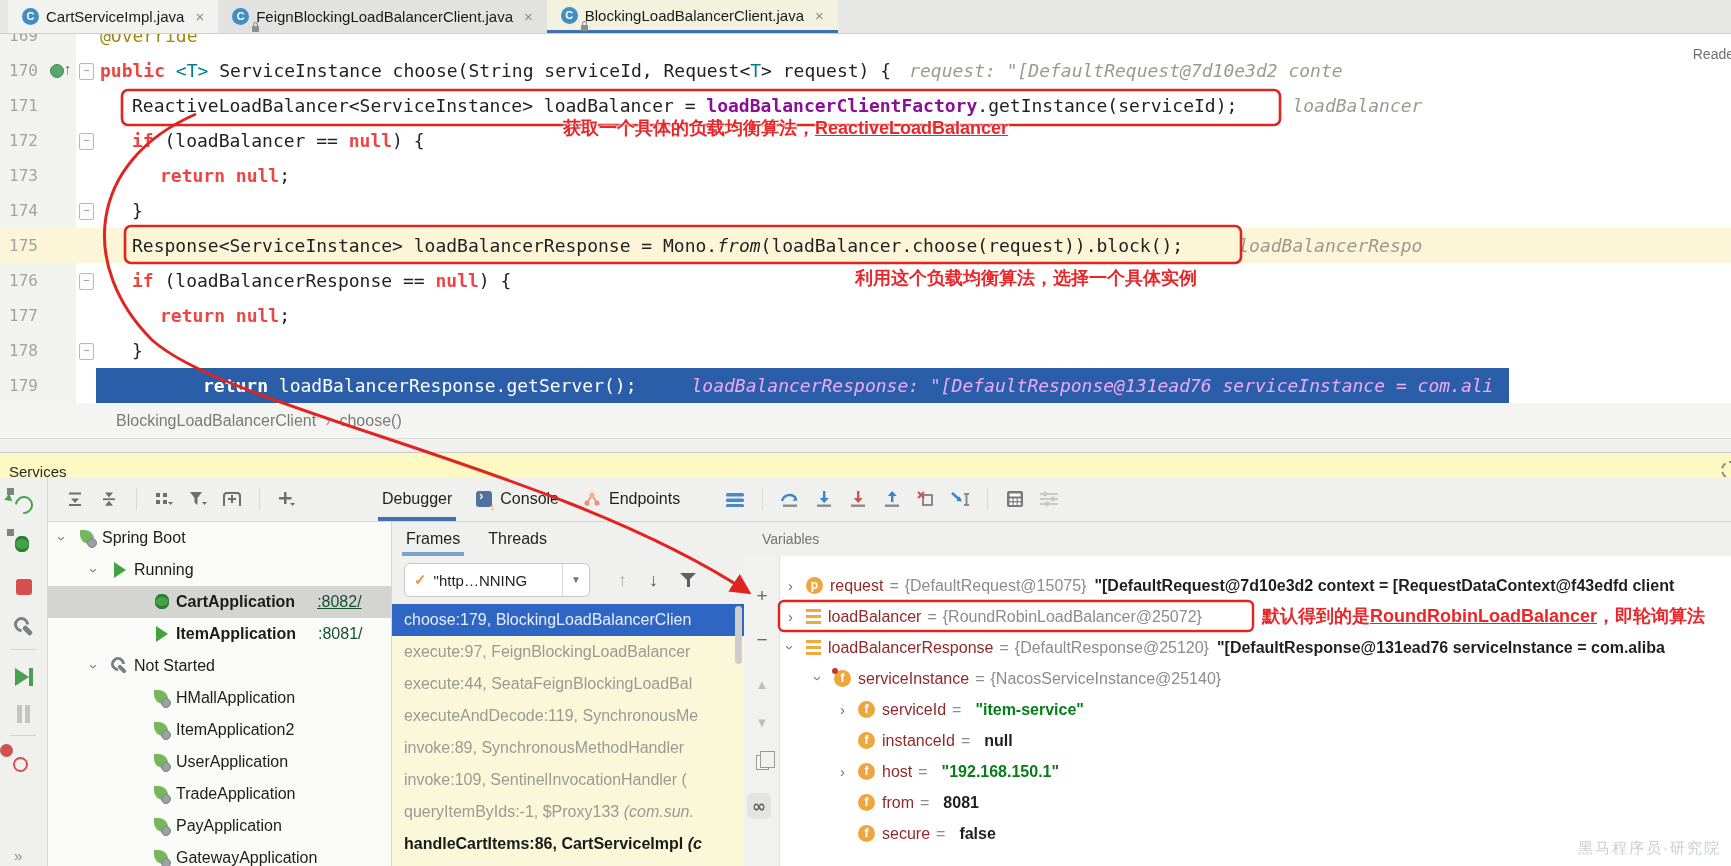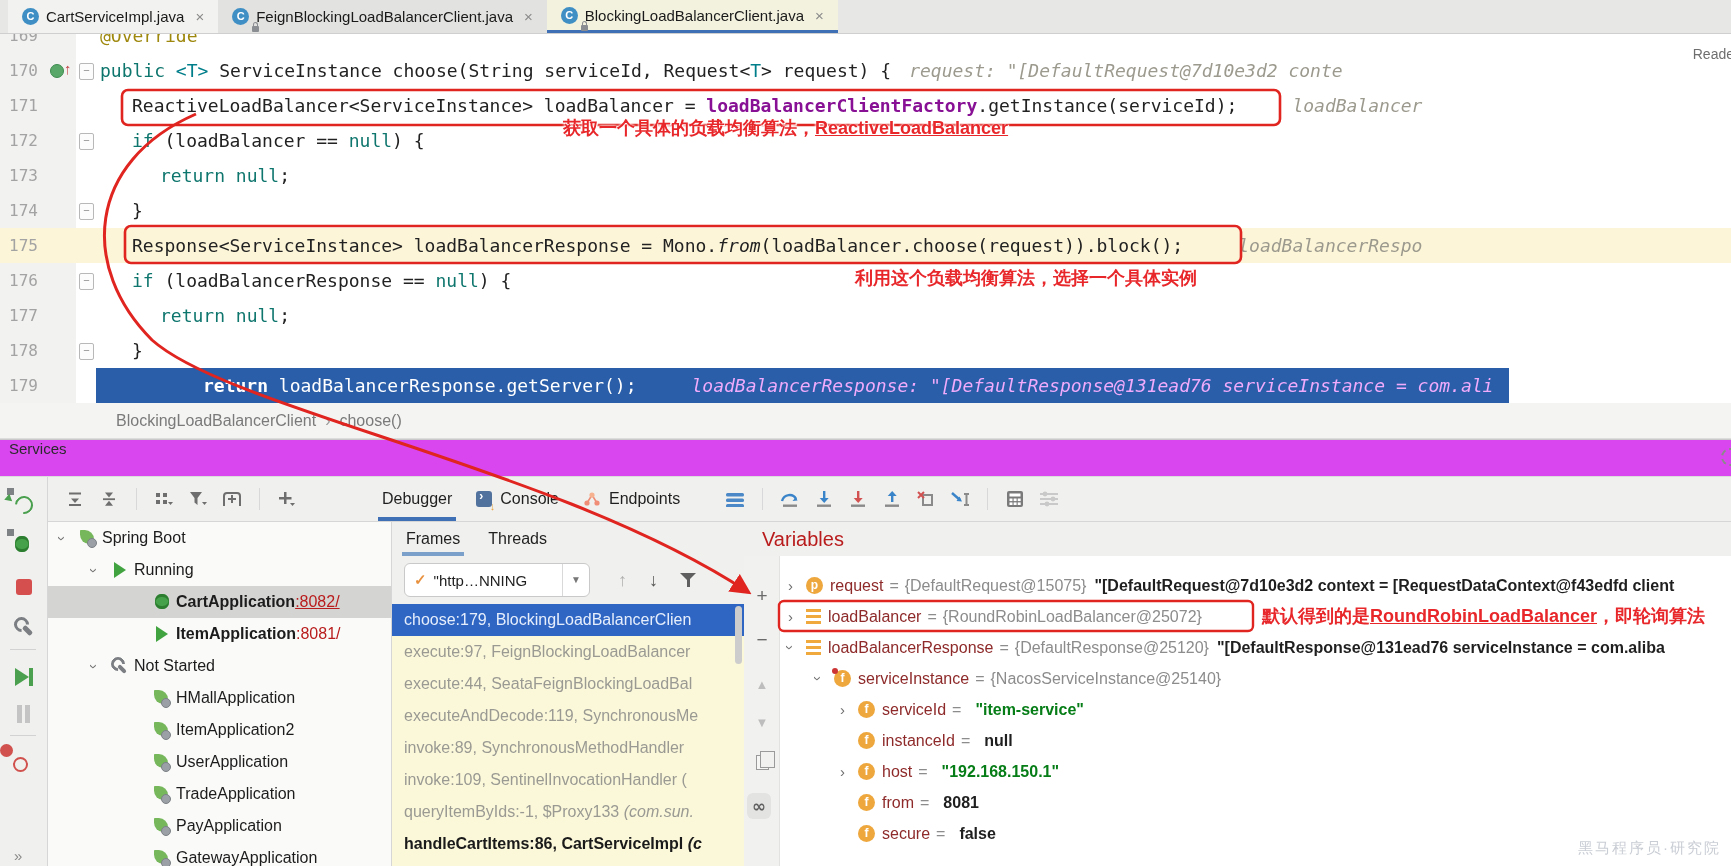--- a/index.html
+++ b/index.html
@@ -29,39 +29,39 @@
   .row.g-ovr .gicons::before{content:"";position:absolute;left:4px;top:11px;width:12px;height:12px;border-radius:50%;background:#59a869;border:1px solid #3d8b4e}
   .row.g-ovr .gicons::after{content:"↑";position:absolute;left:18px;top:7px;color:#c3484a;font:bold 15px "Liberation Sans",sans-serif}
   .code{font:18px "DejaVu Sans Mono",monospace;white-space:pre;color:#222;height:100%;line-height:35px;display:block}
   .row.i1 .code{padding-left:4px}
   .row.i2 .code{padding-left:36px}
   .row.i3 .code{padding-left:64px}
   .row.i4 .code{padding-left:107px}
   .row.cur{background:#fcf5d8}
   .row.cur .lnum,.row.cur .gicons{background:#fcf5d8}
   .row.exec .code{background:#2b5ea8;padding-right:16px}
-  .kw{color:#0f766e;font-weight:normal}
+  .kw{color:#ef4444;font-weight:bold}
   .ann{color:#9e880d}
   .gen{color:#007e8a}
   .pl{color:#222}
   .fld{color:#871094;font-weight:bold}
   .stm{color:#222;font-style:italic}
   .hint{color:#9c9a8e;font-style:italic}
   .kwx{color:#fff;font-weight:bold}
   .plx{color:#fff}
   .hintx{color:#f0abfc;font-style:italic}
   .mgs{margin-left:18px}
   .mgl{margin-left:55px}
   .reader{position:absolute;right:-3px;top:12px;color:#6e6e6e;font-size:14px;background:transparent}
 
   
   .breadcrumb{position:absolute;left:0;top:403px;width:1731px;height:36px;background:#f4f4f3;border-bottom:1px solid #dcdcdc;display:flex;align-items:center;font-size:16px;color:#7a7a7a}
   .breadcrumb .bc1{margin-left:116px}
   .bcsep{margin:0 9px;color:#9a9a9a}
-  .svcbar{position:absolute;left:0;top:439px;width:1731px;height:38px;background:#d946ef;border-top:1px solid #c9c9c9;border-bottom:1px solid #dcdcdc;display:flex;align-items:flex-start}
+  .svcbar{position:absolute;left:0;top:452px;width:1731px;height:38px;background:#fef9c3;border-top:1px solid #c9c9c9;border-bottom:1px solid #dcdcdc;display:flex;align-items:center}
   .svcbar .svctitle{margin-left:9px;font-size:15px;color:#2b2b2b}
   .gearpart{position:absolute;right:-8px;top:8px;width:18px;height:18px;border:2px dashed #8a8a8a;border-radius:50%}
 
   
   .strip{position:absolute;left:0;top:477px;width:48px;height:389px;border-right:1px solid #d6d6d6;background:#f0f0ee}
   .sico{position:absolute;left:13px;width:22px;height:22px}
   .ssep{position:absolute;left:10px;width:26px;border-top:1px solid #d2d2d2}
   .btool{position:absolute;left:48px;top:477px;width:1683px;height:45px;background:#f0f0ee;border-bottom:1px solid #d6d6d6;display:flex;align-items:center}
   .vsep{width:1px;height:22px;background:#d8d8d8;margin:0 10px}
   .tbico{width:30px;height:26px;display:flex;align-items:center;justify-content:center;position:relative;margin:0 2px}
@@ -83,21 +83,21 @@
   .trow.lvl2{padding-left:82px}
   .tchev{width:22px;flex:0 0 auto;color:#6f6f6f;font-size:15px}
   .tchev.show::before{content:"›";display:inline-block;transform:rotate(90deg);margin-left:4px}
   .ticon{width:24px;height:18px;flex:0 0 auto;position:relative}
   .ticon.spring::before{content:"";position:absolute;left:2px;top:1px;width:14px;height:14px;background:#77b75c;border-radius:1px 75% 40% 75%}
   .ticon.spring::after{content:"";position:absolute;left:9px;top:9px;width:8px;height:8px;background:#9aa0a6;border-radius:50%;border:1px solid #7c8186}
   .ticon.play::before{content:"";position:absolute;left:4px;top:1px;border-left:12px solid #41a33f;border-top:8px solid transparent;border-bottom:8px solid transparent}
   .ticon.bug::before{content:"";position:absolute;left:3px;top:1px;width:14px;height:15px;background:#46a24a;border-radius:45%;box-shadow:inset 0 -3px 0 #2c7d30,inset 0 3px 0 #2c7d30}
   .ticon.wrench::before{content:"";position:absolute;left:1px;top:0;width:8px;height:8px;border:3px solid #7b7e82;border-radius:50%;border-right-color:transparent;transform:rotate(45deg)}
   .ticon.wrench::after{content:"";position:absolute;left:10px;top:7px;width:4px;height:10px;background:#7b7e82;border-radius:2px;transform:rotate(-45deg)}
-  .tport{color:#b91c1c;margin-left:0}
+  .tport{color:#14532d;margin-left:22px}
   .tport.underline{text-decoration:underline}
 
   
   .frames{position:absolute;left:392px;top:522px;width:352px;height:344px;background:#f0f0ee;overflow:hidden}
   .ptabs{height:34px;display:flex;align-items:center;font-size:16px;color:#1f1f1f}
   .ptab{padding:0 14px;height:34px;line-height:34px;position:relative}
   .ptab.active::after{content:"";position:absolute;left:10px;right:10px;bottom:0;height:4px;background:#7ba0c9}
   .ddrow{height:48px;display:flex;align-items:center;position:relative}
   .thread-dd{margin-left:12px;width:186px;height:34px;background:#fff;border:1px solid #c9c9c9;border-radius:6px;display:flex;align-items:center;font-size:15px;color:#1f1f1f}
   .ddcheck{color:#e8913f;font-weight:bold;margin:0 7px 0 9px}
@@ -118,21 +118,21 @@
   
   .watchbar{position:absolute;left:744px;top:556px;width:36px;height:310px;background:#f1f1ef;border-right:1px solid #e2e2e0}
   .wico{position:absolute;left:6px;width:24px;height:24px;display:flex;align-items:center;justify-content:center;color:#6a6a6a;font-size:19px}
   .wico.dis{color:#bdbdbd}
   .ic-copy{position:relative;width:13px;height:15px;border:1.5px solid #9a9a9a;background:#f6f6f4}
   .ic-copy::before{content:"";position:absolute;left:3px;top:-5px;width:13px;height:15px;border:1.5px solid #9a9a9a;background:#f1f1ef}
   .ic-glasses{background:#e3e3e1;border-radius:6px;width:30px;height:26px;font:bold 17px/26px "DejaVu Sans",sans-serif;text-align:center;color:#5f5f5f}
 
   
   .vars{position:absolute;left:744px;top:522px;width:987px;height:344px;background:#fff;overflow:hidden}
-  .vtitle{height:34px;line-height:34px;padding-left:18px;font-size:20px;color:#b91c1c;background:#f0f0ee}
+  .vtitle{height:34px;line-height:34px;padding-left:18px;font-size:14px;color:#737373;background:#f0f0ee}
   .vrows{padding-top:14px}
   .vrow{height:31px;display:flex;align-items:center;font-size:16px;white-space:nowrap}
   .vrow.lvl0{padding-left:40px}
   .vrow.lvl1{padding-left:68px}
   .vrow.lvl2{padding-left:92px}
   .vchev{width:22px;flex:0 0 auto;color:#6f6f6f;font-size:15px}
   .vchev.cr::before{content:"›";margin-left:4px}
   .vchev.cd::before{content:"›";display:inline-block;transform:rotate(90deg);margin-left:4px}
   .vicon{width:17px;height:17px;flex:0 0 auto;margin-right:7px;position:relative;border-radius:50%;text-align:center}
   .vicon.p,.vicon.f,.vicon.fdot{background:#eda73d;color:#fff;font:bold 12px/17px "Liberation Sans",sans-serif}

